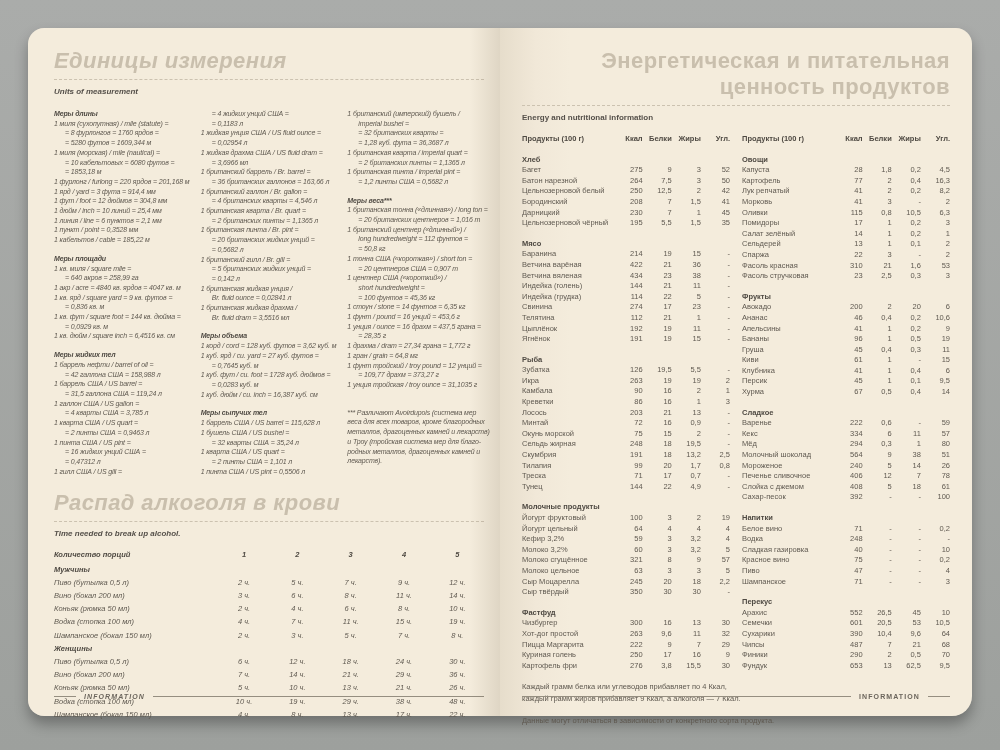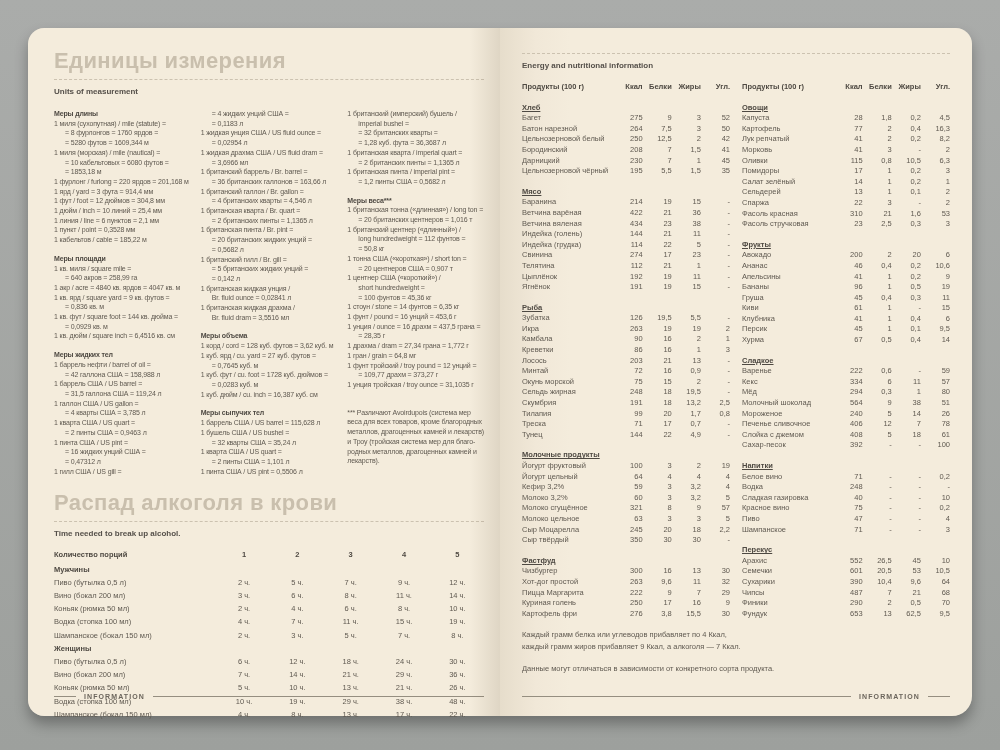--- a/index.html
+++ b/index.html
@@ -1,21 +1,21 @@
 <!DOCTYPE html>
 <html><head>
 <meta charset="utf-8">
 <style>
   html,body{margin:0;padding:0;width:1000px;height:750px;overflow:hidden;
     background:linear-gradient(#aaacaa,#9da09d);
     font-family:"Liberation Sans","DejaVu Sans",sans-serif;}
   .spread{position:relative;width:944px;height:688px;margin:28px auto 0;display:flex;
     box-shadow:0 8px 14px rgba(0,0,0,.3);border-radius:16px 16px 20px 16px;}
   .page{position:relative;width:472px;height:100%;box-sizing:border-box;}
-  .page.left{background:#f4ecdc;border-radius:16px 0 0 16px;padding:20px 16px 8px 26px;}
+  .page.left{background:#f4ecdc;border-radius:16px 0 0 16px;padding:20px 16px 8px 26px;font-style:italic;}
   .page.left::after{content:"";position:absolute;top:0;right:0;bottom:0;width:30px;
     background:linear-gradient(to right,rgba(101,84,60,0),rgba(101,84,60,.15));pointer-events:none;border-radius:0;}
   .page.right{background:linear-gradient(to right,#e6ddcb 0px,#f1e8d8 36px,#f4ecdc 70px);
     border-radius:0 16px 20px 0;padding:20px 22px 0 22px;}
   .ptitle{font-size:22px;color:#c9bfad;letter-spacing:.4px;font-weight:700;}
   .ptitle.right{text-align:right;}
   .rule{border-bottom:1px dashed #ccc2b0;margin-top:5px;}
   .subtitle{font-size:8px;font-weight:700;color:#55504a;margin-top:7px;}
   .subtitle.right{text-align:left;}
   
@@ -32,21 +32,21 @@
   .alc-row{display:grid;grid-template-columns:38% repeat(5,1fr);line-height:13.2px;}
   .alc-row .num{text-align:center;}
   .alc-head{font-weight:700;color:#4e4942;margin-bottom:1px;}
   .alc-sec{font-weight:700;color:#4e4942;line-height:13.2px;}
   
   .food-wrap{display:flex;gap:12px;margin-top:12px;}
   .ftable{flex:1;font-size:7.5px;color:#5f5950;min-width:0;}
   .f-row{display:grid;grid-template-columns:44% repeat(4,1fr);line-height:10.6px;}
   .f-row .v{text-align:right;}
   .f-head{font-weight:700;color:#4e4942;margin-bottom:8px;}
-  .f-sec{font-weight:700;color:#4e4942;margin-top:10px;line-height:10.6px;text-decoration:underline;}
+  .f-sec{font-weight:700;color:#4e4942;margin-top:10px;line-height:10.6px;}
   .f-name{white-space:nowrap;overflow:hidden;}
   
   .fnotes{margin-top:10px;text-align:left;font-size:7.5px;line-height:12px;color:#5f5950;}
   .fnote-last{margin-top:10px;}
   .pfooter{position:absolute;left:26px;right:16px;bottom:16px;display:flex;align-items:center;gap:8px;}
   .page.right .pfooter{left:22px;right:22px;}
   .fline{border-top:1px solid #958e80;flex:1;height:0;}
   .fline.short{flex:0 0 22px;}
   .ftext{font-size:7px;font-weight:700;letter-spacing:1.1px;color:#6b655c;}
 </style>
@@ -280,20 +280,21 @@
       </div>
 
     <div class="pfooter">
       <span class="fline short"></span>
       <span class="ftext">INFORMATION</span>
       <span class="fline"></span>
     </div>
   </div>
 
   <div class="page right">
+    <div class="ptitle right">Энергетическая и питательная ценность продуктов</div>
     <div class="rule"></div>
     <div class="subtitle right">Energy and nutritional information</div>
 
     <div class="food-wrap">
       <div class="ftable">
           <div class="f-row f-head">
             <span class="f-name">Продукты (100 г)</span>
             <span class="v">Ккал</span>
             <span class="v">Белки</span>
             <span class="v">Жиры</span>

